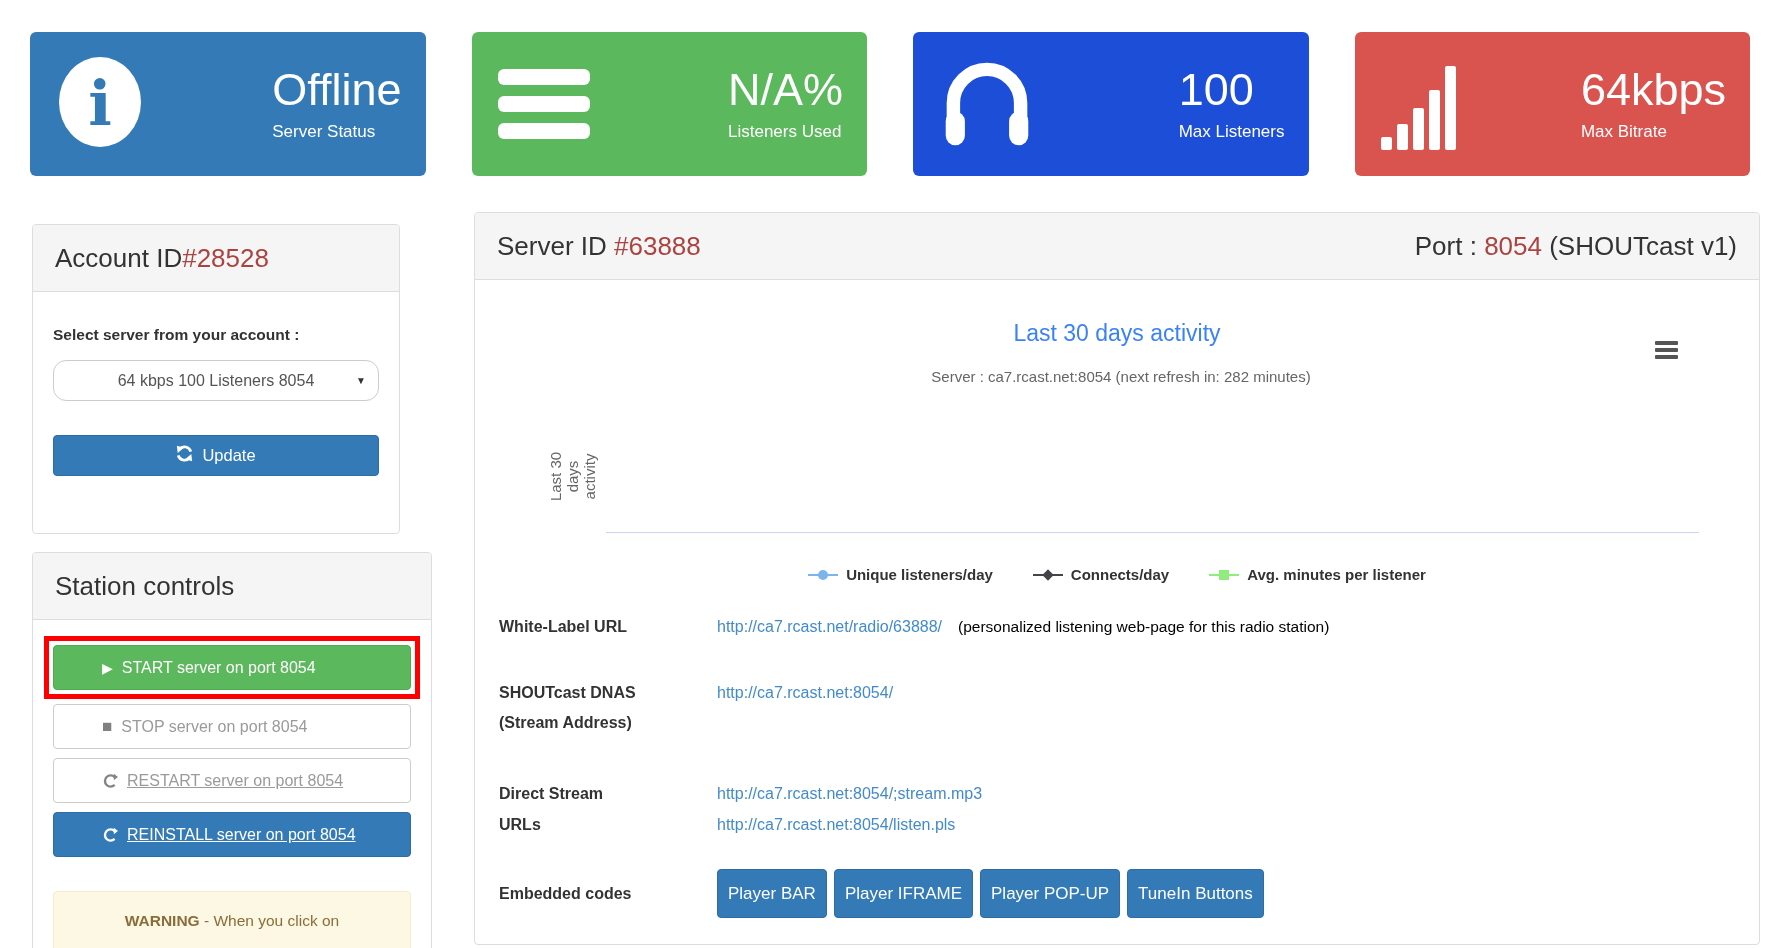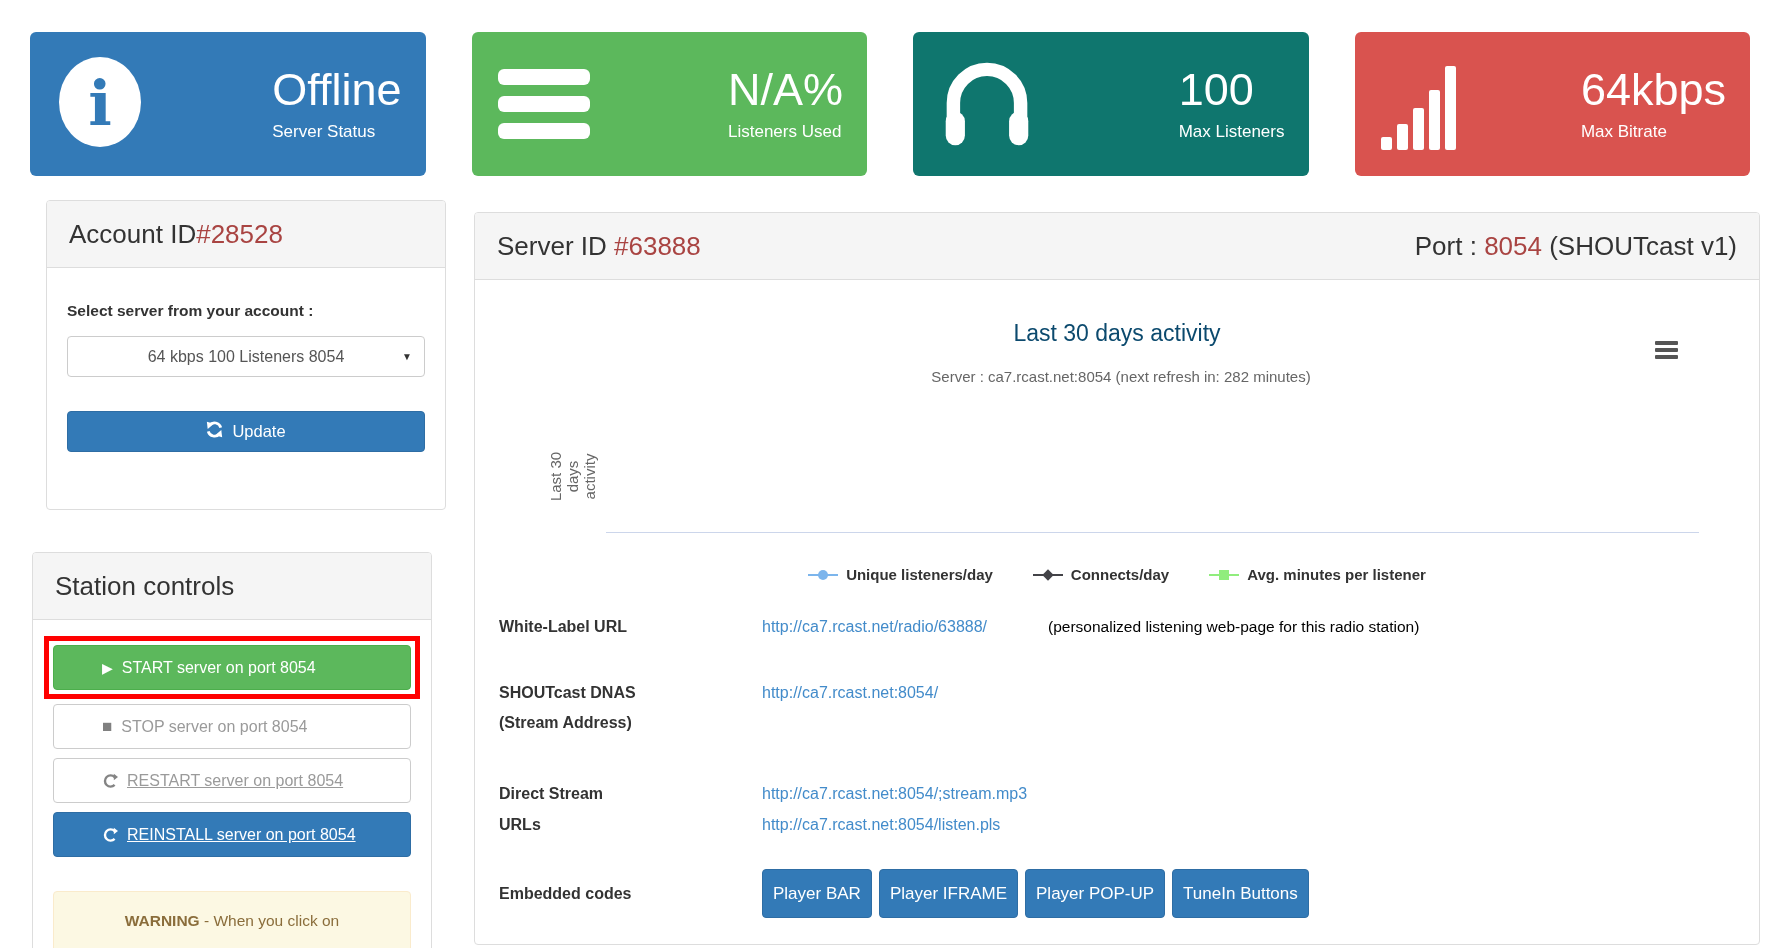--- a/index.html
+++ b/index.html
@@ -19,25 +19,25 @@
   .signal-icon { display:flex; align-items:flex-end; gap:5px; height:92px; }
   .signal-icon i { display:block; background:#fff; width:11px; border-radius:2px; }
 
   
   .panel { position:absolute; background:#fff; border:1px solid #ddd; border-radius:4px; }
   .panel-heading { height:67px; background:#f5f5f5; border-bottom:1px solid #ddd;
     border-radius:3px 3px 0 0; display:flex; align-items:center; padding:0 22px;
     font-size:26px; color:#333; }
   .red { color:#a94442;text-align:right; }
 
-  .account-panel { left:32px; top:200px; width:400px; height:310px;margin-left:14px; }
+  .account-panel { left:32px; top:224px; width:368px; height:310px; }
   .account-body { padding:20px; }
   .field-label { font-weight:bold; font-size:15.5px; margin-top:14px; }
   .select-box { position:relative; margin-top:16px; height:41px; border:1px solid #ccc;
-    border-radius:4px; display:flex; align-items:center; justify-content:center;
+    border-radius:13px; display:flex; align-items:center; justify-content:center;
     font-size:16px; color:#555; background:#fff; cursor:pointer; }
   .select-caret { position:absolute; right:12px; top:14px; font-size:10px; color:#333; }
   .btn { display:flex; align-items:center; justify-content:center; gap:9px;
     border-radius:4px; font-size:16px; cursor:pointer; border:1px solid transparent; }
   .btn-primary { background:#337ab7; border-color:#2e6da4; color:#fff; }
   .btn-success { background:#5cb85c; border-color:#4cae4c; color:#fff; }
   .btn-default { background:#fff; border-color:#ccc; color:#9a9a9a; }
   .update-btn { margin-top:34px; width:100%; height:41px; font-size:16.5px; }
 
   .station-panel { left:32px; top:552px; width:400px; height:400px; }
@@ -47,21 +47,21 @@
   .station-body .station-btn + .start-highlight, .gap { margin-top:9px;text-decoration:underline; }
   .warning-box { margin-top:34px; background:#fcf8e3; border:1px solid #faebcc;
     border-radius:4px; padding:20px 20px 40px 20px; color:#8a6d3b; font-size:15.5px;
     text-align:center; }
 
   
   .main-panel { left:474px; top:212px; width:1286px; height:733px; }
   .main-heading { justify-content:space-between; }
   .chart-area { position:relative; height:336px; }
   .chart-title { position:absolute; top:40px; left:0; right:0; text-align:center;
-    font-size:23px; color:#0c4a6e; }
+    font-size:23px; color:#3b82f6; }
   .chart-subtitle { position:absolute; top:88px; left:8px; right:0; text-align:center;
     font-size:15px; color:#666; }
   .hamburger { position:absolute; right:78px; top:55px; cursor:pointer; padding:3px; }
   .hamburger i { display:block; width:23px; height:4px; background:#555; border-radius:1px;
     margin:3px 0; }
   .y-axis-label { position:absolute; left:37px; top:171px; width:120px; text-align:center;
     transform:rotate(-90deg); font-size:15px; line-height:17px; color:#666; }
   .axis-line { position:absolute; left:131px; right:60px; top:252px; height:1px;
     background:#ccd6eb; }
   .legend { position:absolute; top:286px; left:0; right:0; display:flex;
@@ -72,21 +72,21 @@
   .mline { position:absolute; left:0; right:0; top:5px; height:2px; }
   .mshape { position:absolute; left:50%; top:50%; transform:translate(-50%,-50%); }
   .mshape.circle { width:10px; height:10px; border-radius:50%; }
   .mshape.diamond { width:8px; height:8px; transform:translate(-50%,-50%) rotate(45deg); }
   .mshape.square { width:10px; height:10px; }
   .c-blue  { background:#7cb5ec; }
   .c-dark  { background:#434348; }
   .c-green { background:#90ed7d; }
 
   .info-rows { padding:2px 24px 0 24px; }
-  .info-row { display:flex;gap:45px; }
+  .info-row { display:flex; }
   .row-label { width:218px; flex:none; font-weight:bold; font-size:16px; color:#333; }
   .two-line { line-height:30px; }
   a.link { color:#428bca; font-size:16px; text-decoration:none; cursor:pointer; }
   .link-note { margin-left:16px; font-size:15.5px; color:#000000; }
   .links-stack { line-height:31px; }
   .row-wl { margin-bottom:42px; }
   .row-dnas { margin-bottom:40px; }
   .row-direct { margin-bottom:29px; }
   .row-embed { align-items:center; }
   .embed-btns { display:flex; gap:7px; }
@@ -115,21 +115,21 @@
       <div class="bar"></div>
         <div class="bar"></div>
         <div class="bar"></div>
     </div>
     <div class="card-text">
       <div class="card-value">N/A%</div>
       <div class="card-label">Listeners Used</div>
     </div>
   </div>
 
-  <div class="card" style="background-color: #0f766e;">
+  <div class="card" style="background-color: #1d4ed8;">
     <div>
       <svg width="96" height="92" viewBox="0 0 100 94">
         <path d="M15 76 V 48 a35 35 0 0 1 70 0 V 76" fill="none" stroke="#fff" stroke-width="14" stroke-linecap="round"></path>
         <rect x="7" y="57" width="20" height="35" rx="10" fill="#fff"></rect>
         <rect x="73" y="57" width="20" height="35" rx="10" fill="#fff"></rect>
       </svg>
     </div>
     <div class="card-text">
       <div class="card-value">100</div>
       <div class="card-label">Max Listeners</div>

